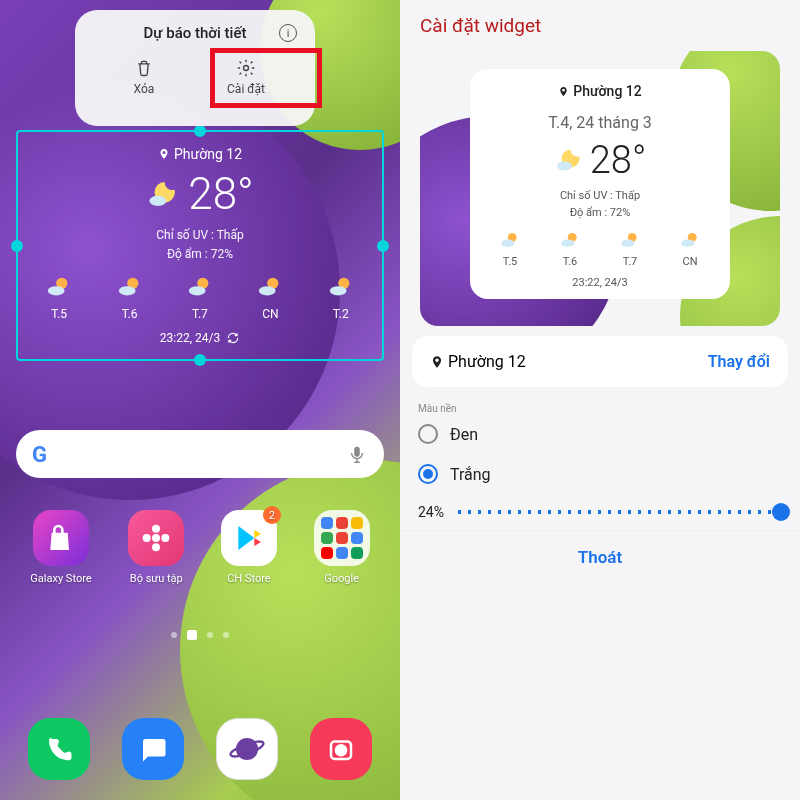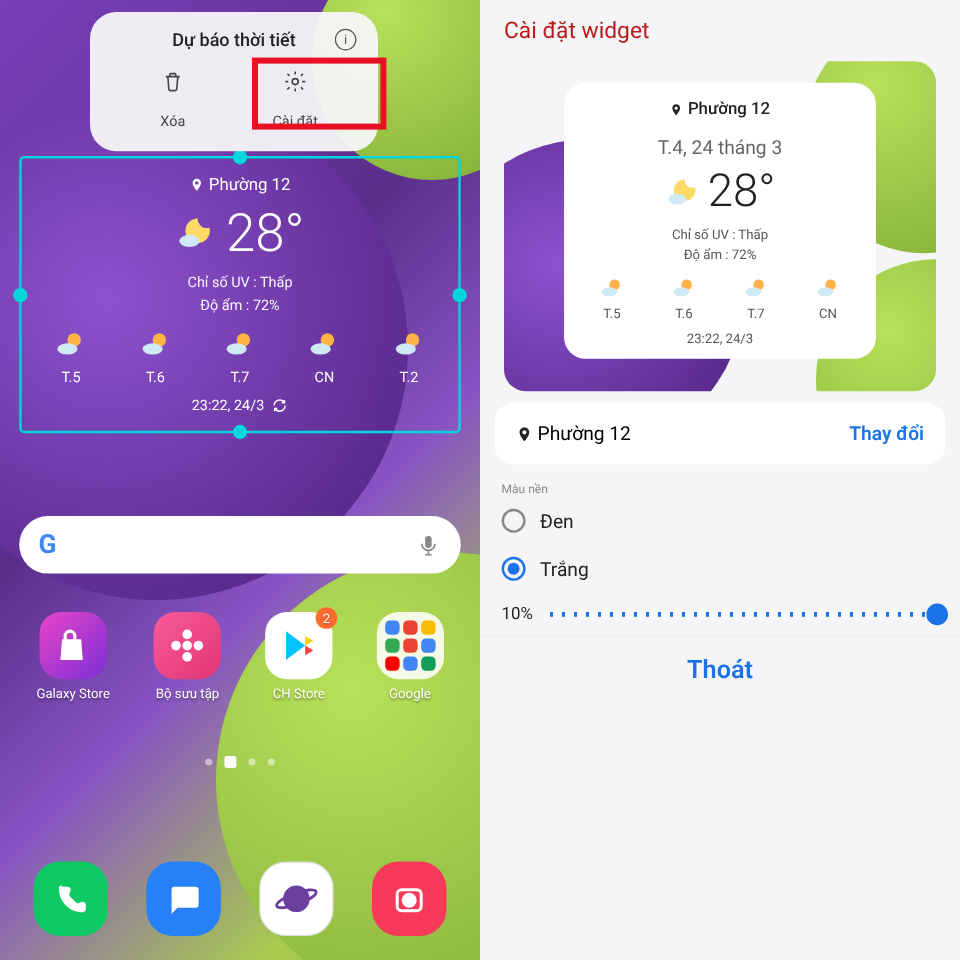--- a/index.html
+++ b/index.html
@@ -3,26 +3,26 @@
 <meta charset="utf-8">
 <style>
 * { box-sizing: border-box; margin: 0; padding: 0; font-family: -apple-system, BlinkMacSystemFont, 'Segoe UI', Roboto, sans-serif; }
 body { width: 800px; height: 800px; display: flex; background: #fff; overflow: hidden; }
 .left-panel, .right-panel { width: 400px; height: 800px; position: relative; overflow: hidden; }
 .left-panel { background: linear-gradient(135deg, #7a3fb8 0%, #5a2f8a 40%, #8854c4 60%, #a8cc4e 85%, #90b83f 100%); }
 .wallpaper-shapes { position: absolute; inset: 0; z-index: 0; }
 .shape-purple { position: absolute; width: 420px; height: 420px; border-radius: 50%; background: radial-gradient(circle at 40% 40%, #8e52d0, #4a1e78); left: -80px; top: 80px; }
 .shape-green { position: absolute; width: 380px; height: 380px; border-radius: 50%; background: radial-gradient(circle at 30% 30%, #b8e05a, #7aa832); right: -160px; bottom: -40px; }
 .shape-green2 { position: absolute; width: 200px; height: 200px; border-radius: 50%; background: radial-gradient(circle at 30% 30%, #b8e05a, #7aa832); right: -60px; top: -50px; }
-.popup { position: absolute; top: 10px; left: 75px; right: 85px; background: rgba(245,245,247,0.95); border-radius: 22px; padding: 10px 18px 12px; z-index: 10; }
+.popup { position: absolute; top: 10px; left: 75px; right: 85px; background: rgba(245,245,247,0.95); border-radius: 22px; padding: 10px 18px 24px; z-index: 10; }
 .popup-title-row { display: flex; align-items: center; justify-content: center; position: relative; padding: 4px 0 10px; }
 .popup-title { font-size: 15px; color: #222; font-weight: 500; }
 .popup-info { position: absolute; right: 0; width: 18px; height: 18px; border: 1.5px solid #555; border-radius: 50%; display: flex; align-items: center; justify-content: center; font-size: 11px; color: #555; }
 .popup-actions { display: flex; }
-.popup-action { flex: 1; display: flex; flex-direction: column; align-items: center; gap: 16px; padding: 6px 0; font-size: 12px; color: #444; }
+.popup-action { flex: 1; display: flex; flex-direction: column; align-items: center; gap: 4px; padding: 6px 0; font-size: 12px; color: #444; }
 .popup-action svg { width: 20px; height: 20px; }
 .settings-highlight { position: absolute; border: 5px solid #e81123; top: 48px; left: 210px; width: 112px; height: 60px; z-index: 15; }
 .widget-preview { position: absolute; top: 130px; left: 16px; right: 16px; border: 2px solid #00d6db; border-radius: 4px; z-index: 5; }
 .handle { position: absolute; width: 12px; height: 12px; background: #00d6db; border-radius: 50%; }
 .handle-l { left: -7px; top: calc(50% - 6px); }
 .handle-r { right: -7px; top: calc(50% - 6px); }
 .handle-t { top: -7px; left: calc(50% - 6px); }
 .handle-b { bottom: -7px; left: calc(50% - 6px); }
 .weather-left { color: #fff; text-align: center; padding: 14px 6px; }
 .wl-loc { font-size: 14px; display: flex; align-items: center; justify-content: center; gap: 4px; }
@@ -82,21 +82,21 @@
 .radio-circle { width: 20px; height: 20px; border: 2px solid #888; border-radius: 50%; display: flex; align-items: center; justify-content: center; }
 .radio-circle.checked { border-color: #1a73e8; }
 .radio-circle.checked::after { content:""; width: 10px; height: 10px; background: #1a73e8; border-radius: 50%; }
 .rp-slider-row { display: flex; align-items: center; gap: 14px; padding: 10px 18px 5px; font-size: 14px; color: #222; }
 .slider-track { flex: 1; height: 4px; background: repeating-linear-gradient(to right, #1a73e8 0 3px, transparent 3px 10px); position: relative; }
 .slider-thumb { position: absolute; right: -8px; top: -7px; width: 18px; height: 18px; background: #1a73e8; border-radius: 50%; }
 .rp-dark-row { display: flex; justify-content: space-between; align-items: center; padding: 15px 18px 8px; font-size: 16px; color: #222; }
 .toggle { width: 36px; height: 20px; background: #ddd; border-radius: 10px; position: relative; }
 .toggle::after { content:""; position: absolute; width: 16px; height: 16px; background: #fff; border: 1px solid #ccc; border-radius: 50%; top: 1px; left: 2px; }
 .rp-buttons { display: flex; border-top: 1px solid #eee; margin-top: 5px; }
-.rp-btn { flex: 1; padding: 16px 0; text-align: center; font-size: 21px; font-weight: 600; color: #1a73e8; position: relative; }
+.rp-btn { flex: 1; padding: 16px 0; text-align: center; font-size: 17px; font-weight: 600; color: #1a73e8; position: relative; }
 .save-highlight { position: absolute; border: 5px solid #e81123; top: 4px; left: 30px; right: 10px; bottom: -6px; }
 svg { display: block; }
 </style>
 </head>
 <body>
 
 <div class="left-panel">
   <div class="wallpaper-shapes">
     <div class="shape-purple"></div>
     <div class="shape-green"></div>
@@ -367,21 +367,21 @@
   <div class="rp-bg-label">Màu nền</div>
   <div class="rp-radio">
     <span class="radio-circle"></span>
     <span>Đen</span>
   </div>
   <div class="rp-radio">
     <span class="radio-circle checked"></span>
     <span>Trắng</span>
   </div>
   <div class="rp-slider-row">
-    <span>10%</span>
+    <span>24%</span>
     <div class="slider-track">
         <div class="slider-thumb"></div>
       </div>
   </div>
 
 
   <div class="rp-buttons">
     <div class="rp-btn"><span>Thoát</span></div>
   </div>
 </div>

